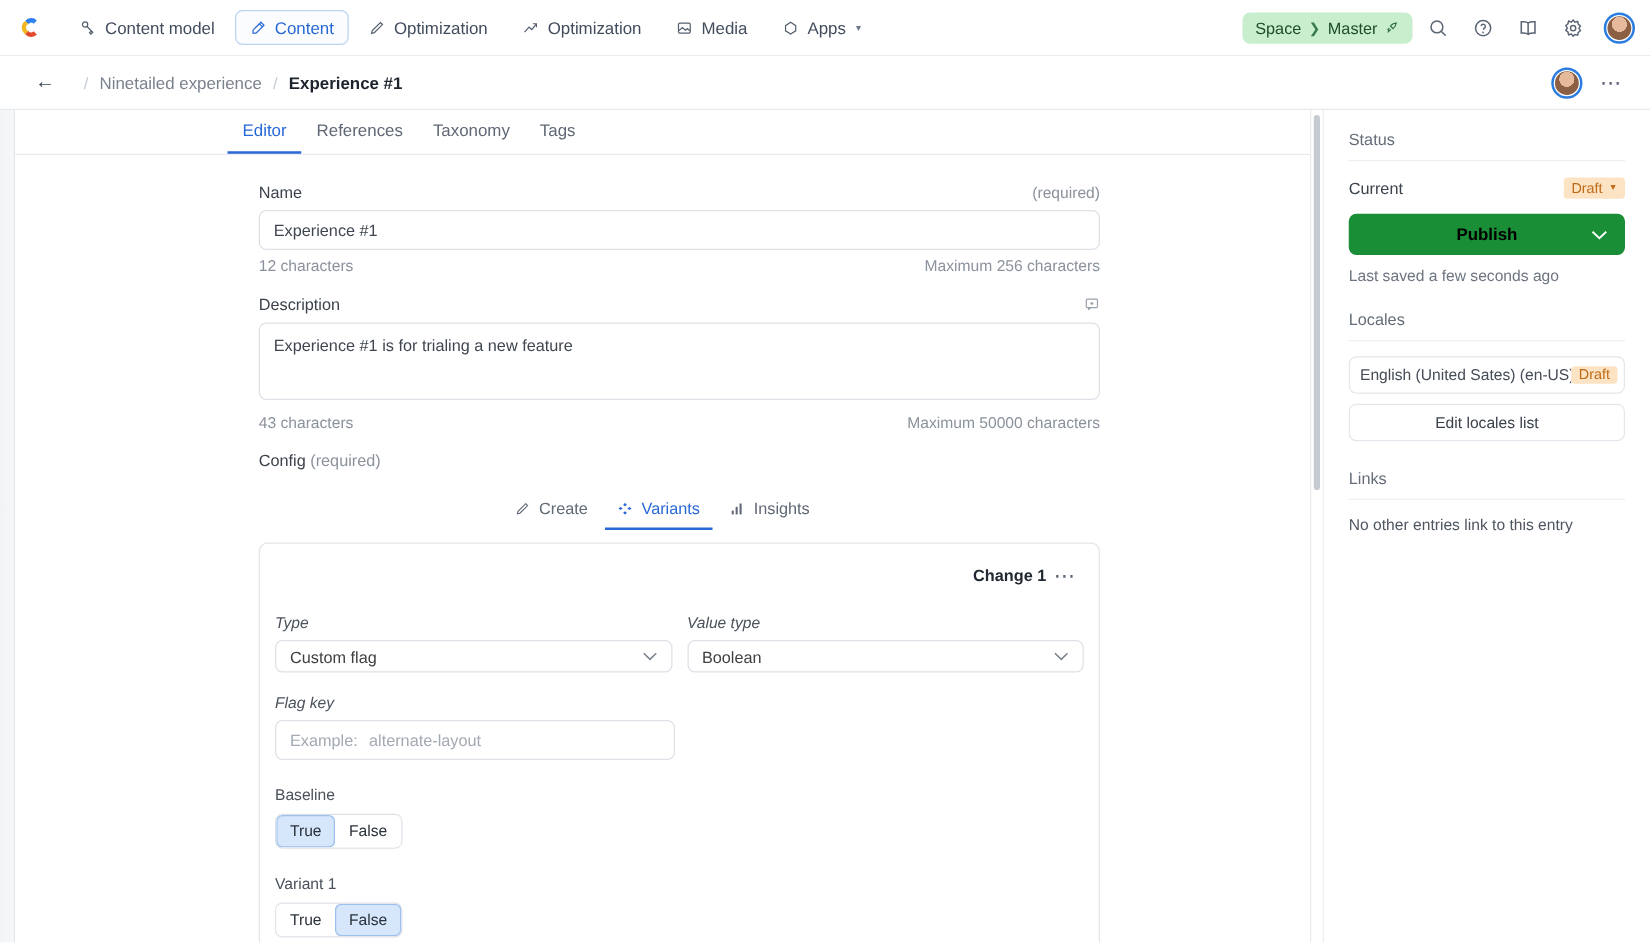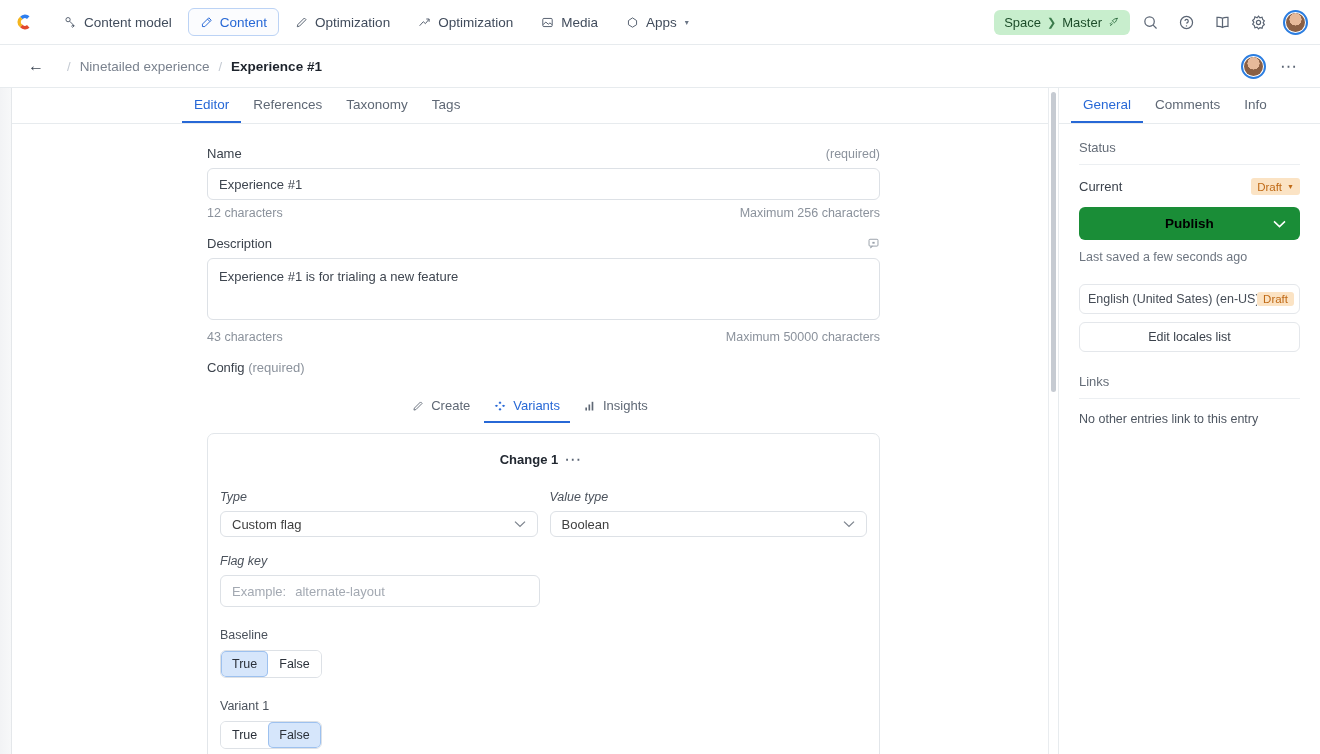--- a/index.html
+++ b/index.html
@@ -122,21 +122,21 @@
 
   .cfg-tabs { display:flex; justify-content:center; align-items:flex-end; gap:4px; height: 34px; margin-top: 14px; }
   .cfg-tab { display:flex; align-items:center; gap:7px; font-size:13px; color:#5f6875; padding: 0 10px 8px; cursor:pointer; border-bottom:2px solid transparent;}
   .cfg-tab.active { color:#2768d6; border-bottom-color:#2768d6; }
 
   .change-card {
     width: 673px; margin-left: 195px; margin-top: 10px;
     border:1px solid #e2e6ea; border-radius:7px; background:#fff;
     padding: 15px 12px 22px 12px;
   }
-  .change-head { display:flex; align-items:center; justify-content:center; padding: 0 0 0 1px;}
+  .change-head { display:flex; align-items:center; justify-content:flex-end; padding: 0 0 0 1px;}
   .change-title { font-size: 13px; font-weight: bold; color:#222831; }
   .row2 { display:flex; gap: 12px; margin-top: 20px; }
   .col { flex:1 1 0; }
   .sel-label { font-size:12.5px; color:#4b525c; margin-bottom: 7px; font-style: italic; }
   .select {
     height: 26px; border:1px solid #dde1e6; border-radius:6px; background:#fff;
     display:flex; align-items:center; justify-content:space-between;
     padding: 0 11px; font-size:13px; color:#404040; cursor:pointer;
   }
   .chev { color:#7d848e; font-size:11px; }
@@ -496,25 +496,20 @@
 
         </div>
       </div>
     </div>
 
     <div class="scroll-gutter">
       <div class="scroll-thumb"></div>
     </div>
 
     <div class="right-col">
-      <div class="rtabs">
-        <div class="rtab active"><span>General</span></div>
-        <div class="rtab"><span>Comments</span></div>
-        <div class="rtab"><span>Info</span></div>
-      </div>
 
       <div class="rpad">
         <div class="sec-title">Status</div>
 
         <div class="status-row">
           <span class="status-lbl">Current</span>
           <span class="draft-badge">
             <span>Draft</span>
             <span class="cc">▼</span>
           </span>
@@ -524,20 +519,21 @@
           <span>Publish</span>
           <span class="pc">
             <svg width="13" height="8" viewBox="0 0 13 8">
                 <path d="M1 1.4 6.5 6.6 12 1.4" stroke="#fff" stroke-width="1.5" fill="none"></path>
               </svg>
           </span>
         </div>
 
         <div class="saved">Last saved a few seconds ago</div>
 
+        <div class="sec-title">Locales</div>
         <div class="locale-row">
           <span class="locale-name">English (United Sates) (en-US)…</span>
           <span class="locale-badge">Draft</span>
         </div>
         <div class="edit-locales">Edit locales list</div>
 
         <div class="sec-title">Links</div>
         <div class="links-none">No other entries link to this entry</div>
       </div>
     </div>

